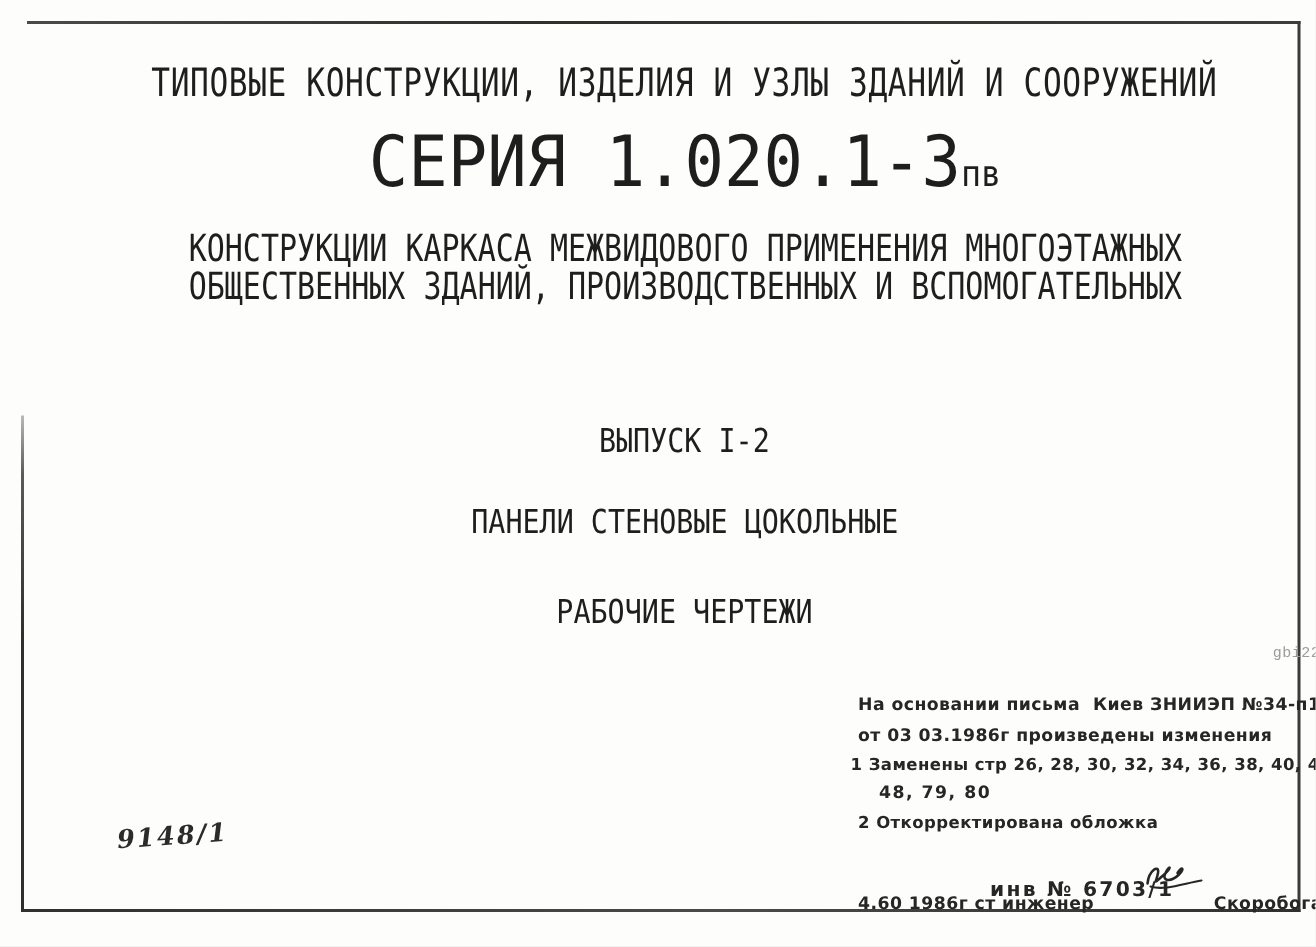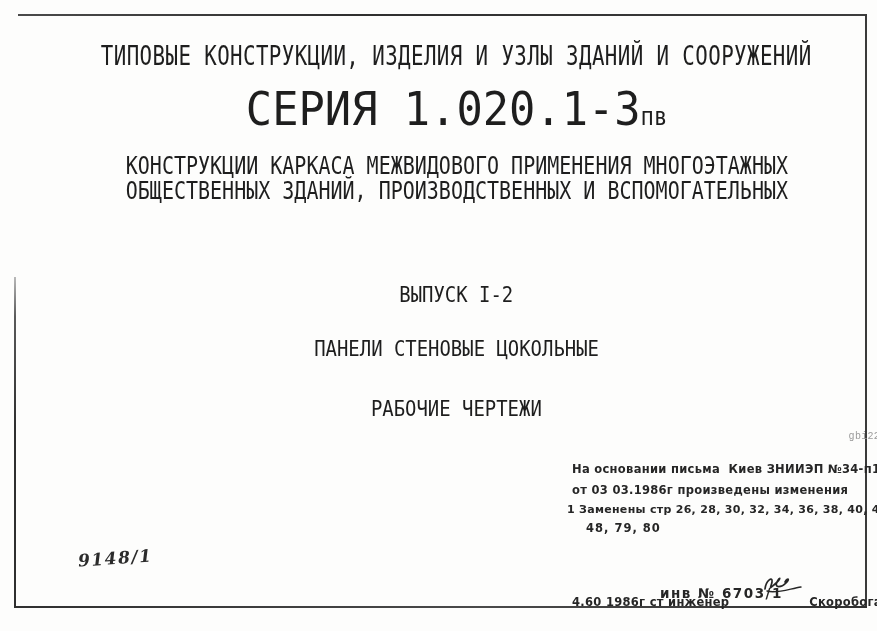--- a/index.html
+++ b/index.html
@@ -88,20 +88,21 @@
   <div class="line h-sub1"><span class="cond86">ПАНЕЛИ СТЕНОВЫЕ ЦОКОЛЬНЫЕ</span></div>
 
   <div class="line h-sub2"><span class="cond86">РАБОЧИЕ ЧЕРТЕЖИ</span></div>
 
   <div class="watermark">gbi22.ru</div>
 
   <div class="hand hw1">На основании письма  Киев ЗНИИЭП №34-п19</div>
   <div class="hand hw2">от 03 03.1986г произведены изменения</div>
   <div class="hand hw3">1 Заменены стр 26, 28, 30, 32, 34, 36, 38, 40, 42, 46,</div>
   <div class="hand hw4">48, 79, 80</div>
+  <div class="hand hw5">2 Откорректирована обложка</div>
 
   <div class="hand hw-sig">
     <span>4.60 1986г ст инженер</span>
     <span>
       <svg width="42" height="20" viewBox="0 0 42 20">
         <path d="M4,15 C5,6 12,2 11,8 C10,14 7,16 14,10 C21,4 19,2 16,8 C13,14 20,14 25,9 C29,5 27,3 24,8" fill="none" stroke="#262626" stroke-width="1.7" stroke-linecap="round"></path>
         <path d="M6,17 C15,20 28,15 40,13" fill="none" stroke="#262626" stroke-width="1.4" stroke-linecap="round"></path>
       </svg>
     </span>
     <span>Скоробогатый</span>

